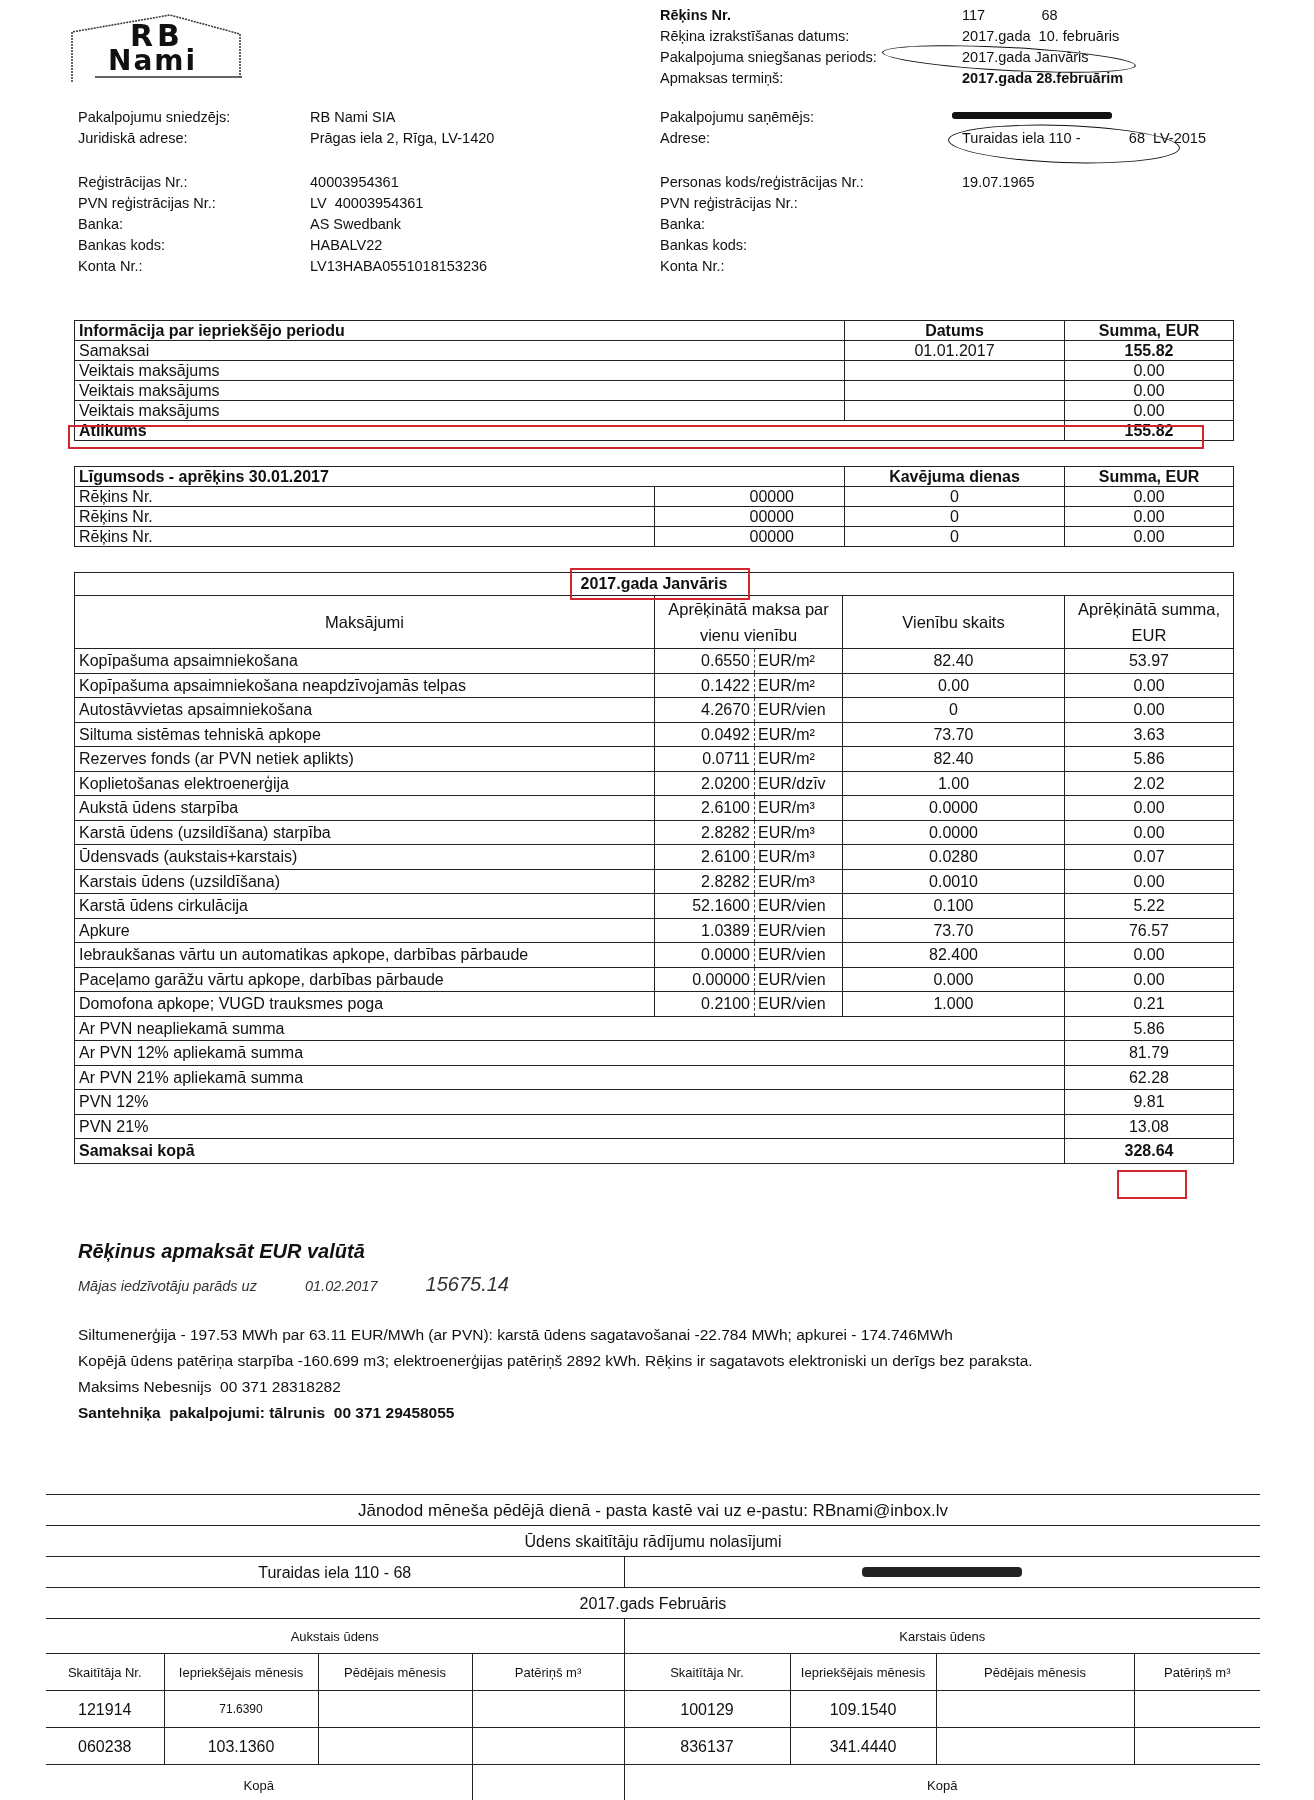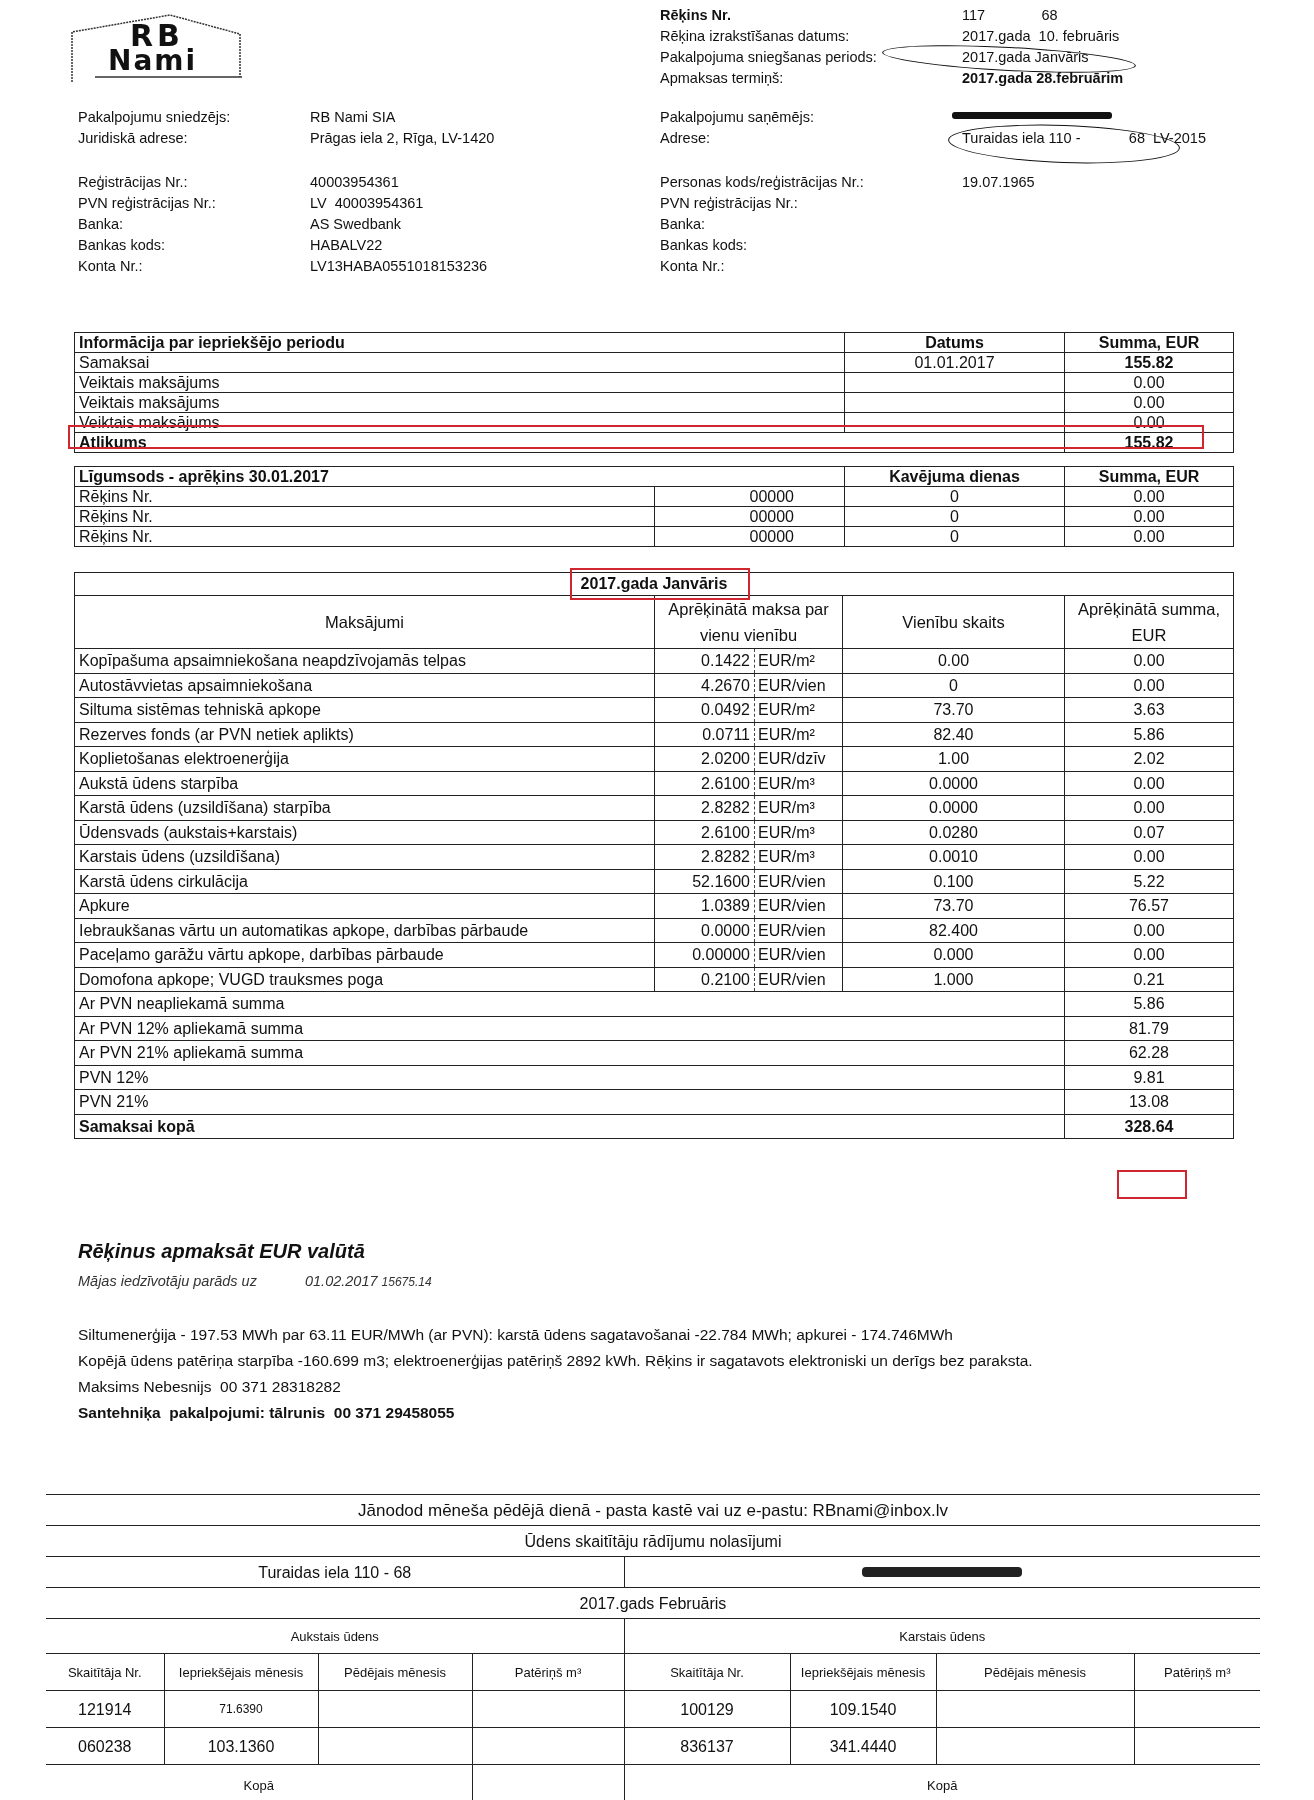--- a/index.html
+++ b/index.html
@@ -84,21 +84,21 @@
   <span>PVN reģistrācijas Nr.:</span>
     <span></span>
   <span>Banka:</span>
     <span></span>
   <span>Bankas kods:</span>
     <span></span>
   <span>Konta Nr.:</span>
     <span></span>
 </div>
 
-<table class="abs" style="left:74px;top:332px;width:1160px;">
+<table class="abs" style="left:74px;top:320px;width:1160px;">
   <colgroup>
       <col style="width:770px">
       <col style="width:220px">
       <col>
     </colgroup>
   <tbody>
       <tr>
     <td class="t-left b">Informācija par iepriekšējo periodu</td>
     <td class="t-center b" style="border-left:none">Datums</td>
     <td class="t-center b">Summa, EUR</td>
@@ -179,20 +179,27 @@
   </tr>
   <tr>
     <th class="t-center">Maksājumi</th>
     <th class="t-center" colspan="2" style="white-space:normal;padding:0 8px;">Aprēķinātā maksa par vienu vienību</th>
     <th class="t-center">Vienību skaits</th>
     <th class="t-center" style="white-space:normal;padding:0 8px;">Aprēķinātā summa, EUR</th>
   </tr>
   </tbody>
     <tbody id="charges-body">
       <tr>
+        <td class="t-left" style="">Kopīpašuma apsaimniekošana</td>
+        <td class="t-right" style="border-right:1px dashed #444;">0.6550</td>
+        <td class="t-left" style="border-left:none;padding-left:3px;">EUR/m²</td>
+        <td class="t-center" style="">82.40</td>
+        <td class="t-center" style="">53.97</td>
+      </tr>
+      <tr>
         <td class="t-left" style="">Kopīpašuma apsaimniekošana neapdzīvojamās telpas</td>
         <td class="t-right" style="border-right:1px dashed #444;">0.1422</td>
         <td class="t-left" style="border-left:none;padding-left:3px;">EUR/m²</td>
         <td class="t-center" style="">0.00</td>
         <td class="t-center" style="">0.00</td>
       </tr>
       <tr>
         <td class="t-left" style="">Autostāvvietas apsaimniekošana</td>
         <td class="t-right" style="border-right:1px dashed #444;">4.2670</td>
         <td class="t-left" style="border-left:none;padding-left:3px;">EUR/vien</td>
@@ -312,21 +319,21 @@
     </tbody>
 </table>
 <div class="redbox" style="left:570px;top:568px;width:176px;height:28px;"></div>
 <div class="redbox" style="left:1117px;top:1170px;width:66px;height:25px;"></div>
 
 <div class="abs notes" style="left:78px;top:1240px;">
   <div style="font-style:italic;font-weight:bold;font-size:20px;">Rēķinus apmaksāt  EUR valūtā</div>
   <div style="font-style:italic;font-size:14.5px;margin-top:10px;color:#333">
     <span style="font-size:14.5px">Mājas iedzīvotāju parāds uz</span>
     <span style="margin-left:44px;font-size:14.5px">01.02.2017</span>
-    <span style="font-size:12px">15675.14</span>
+    <span style="margin-left:44px;font-size:20px">15675.14</span>
   </div>
 </div>
 <div class="abs" style="left:78px;top:1322px;font-size:15.5px;line-height:26px;width:1180px;">
   <div>Siltumenerģija -  197.53 MWh par 63.11 EUR/MWh (ar PVN): karstā ūdens sagatavošanai -22.784 MWh; apkurei - 174.746MWh</div>
   <div>Kopējā ūdens patēriņa starpība -160.699 m3; elektroenerģijas patēriņš 2892 kWh. Rēķins ir sagatavots elektroniski un derīgs bez paraksta.</div>
   <div style="white-space:pre">Maksims Nebesnijs  00 371 28318282</div>
   <div class="b" style="white-space:pre">Santehniķa  pakalpojumi: tālrunis  00 371 29458055</div>
 </div>
 
 <table class="abs meter" style="left:46px;top:1494px;width:1214px;">

